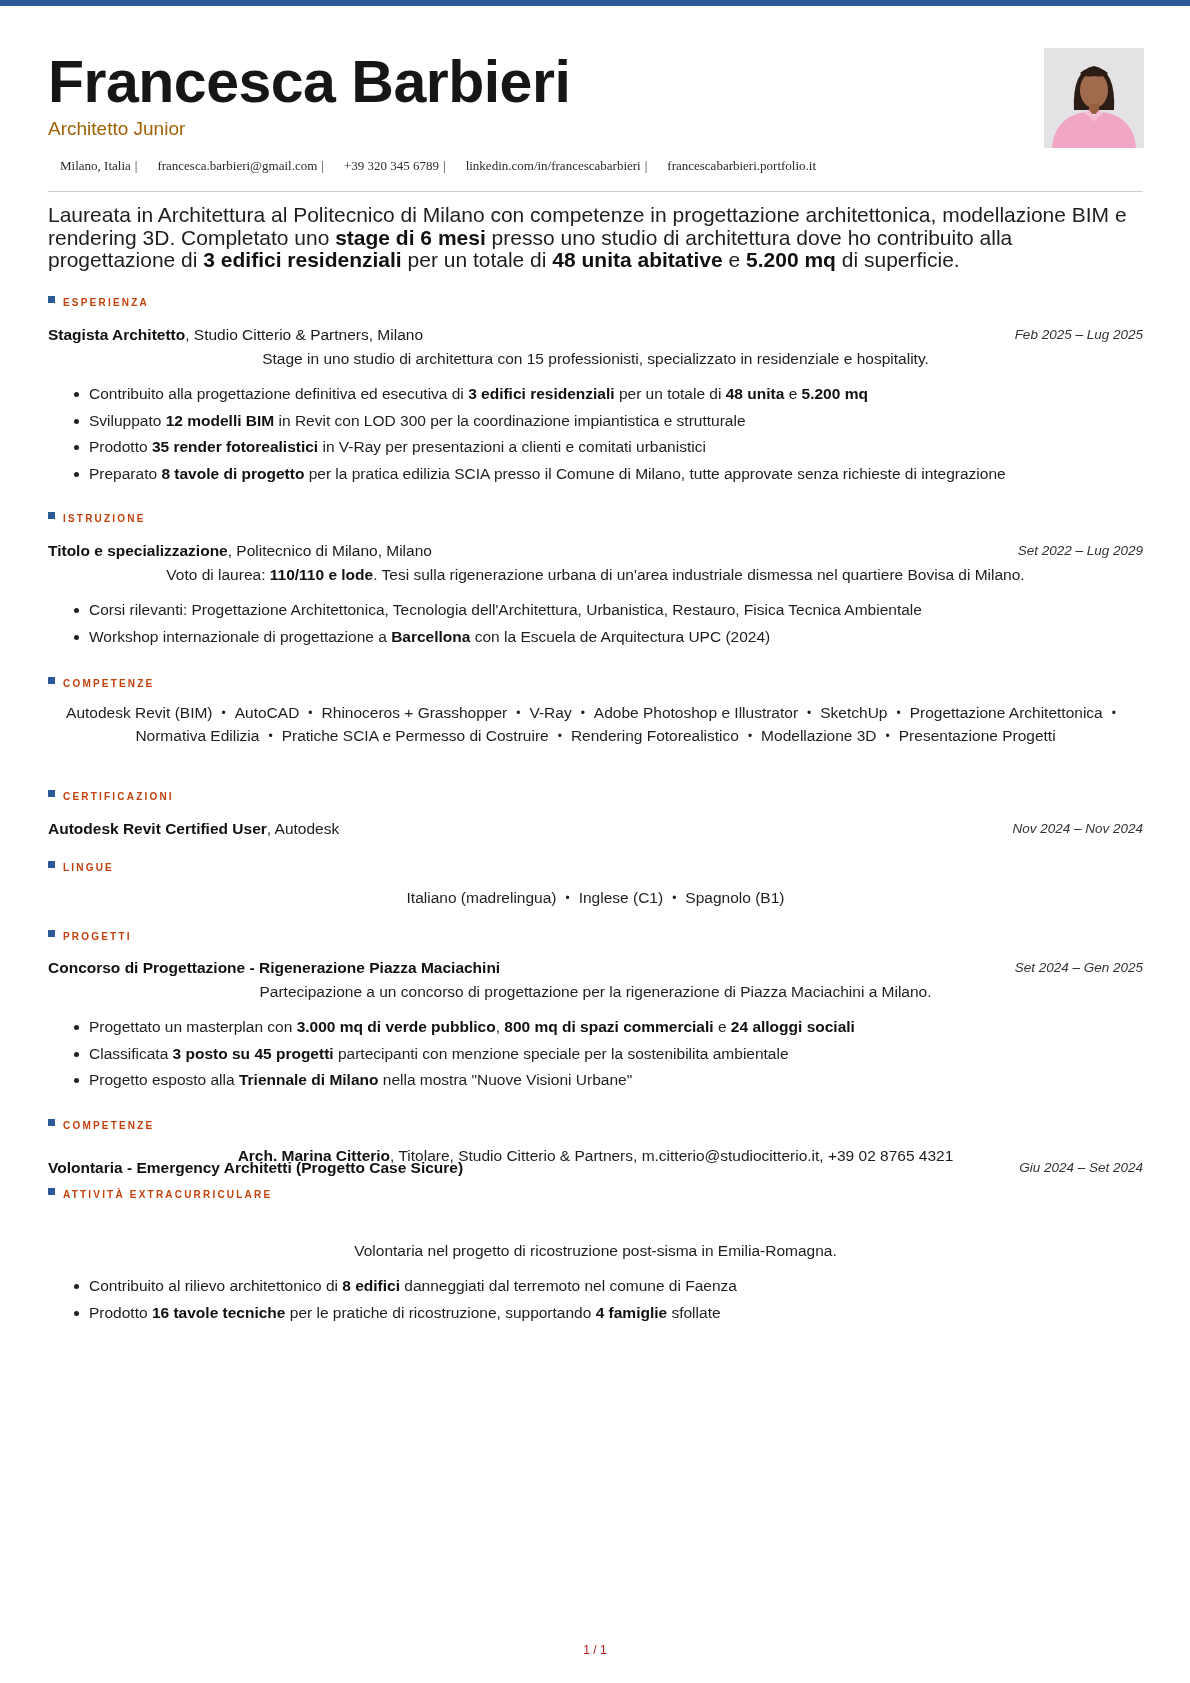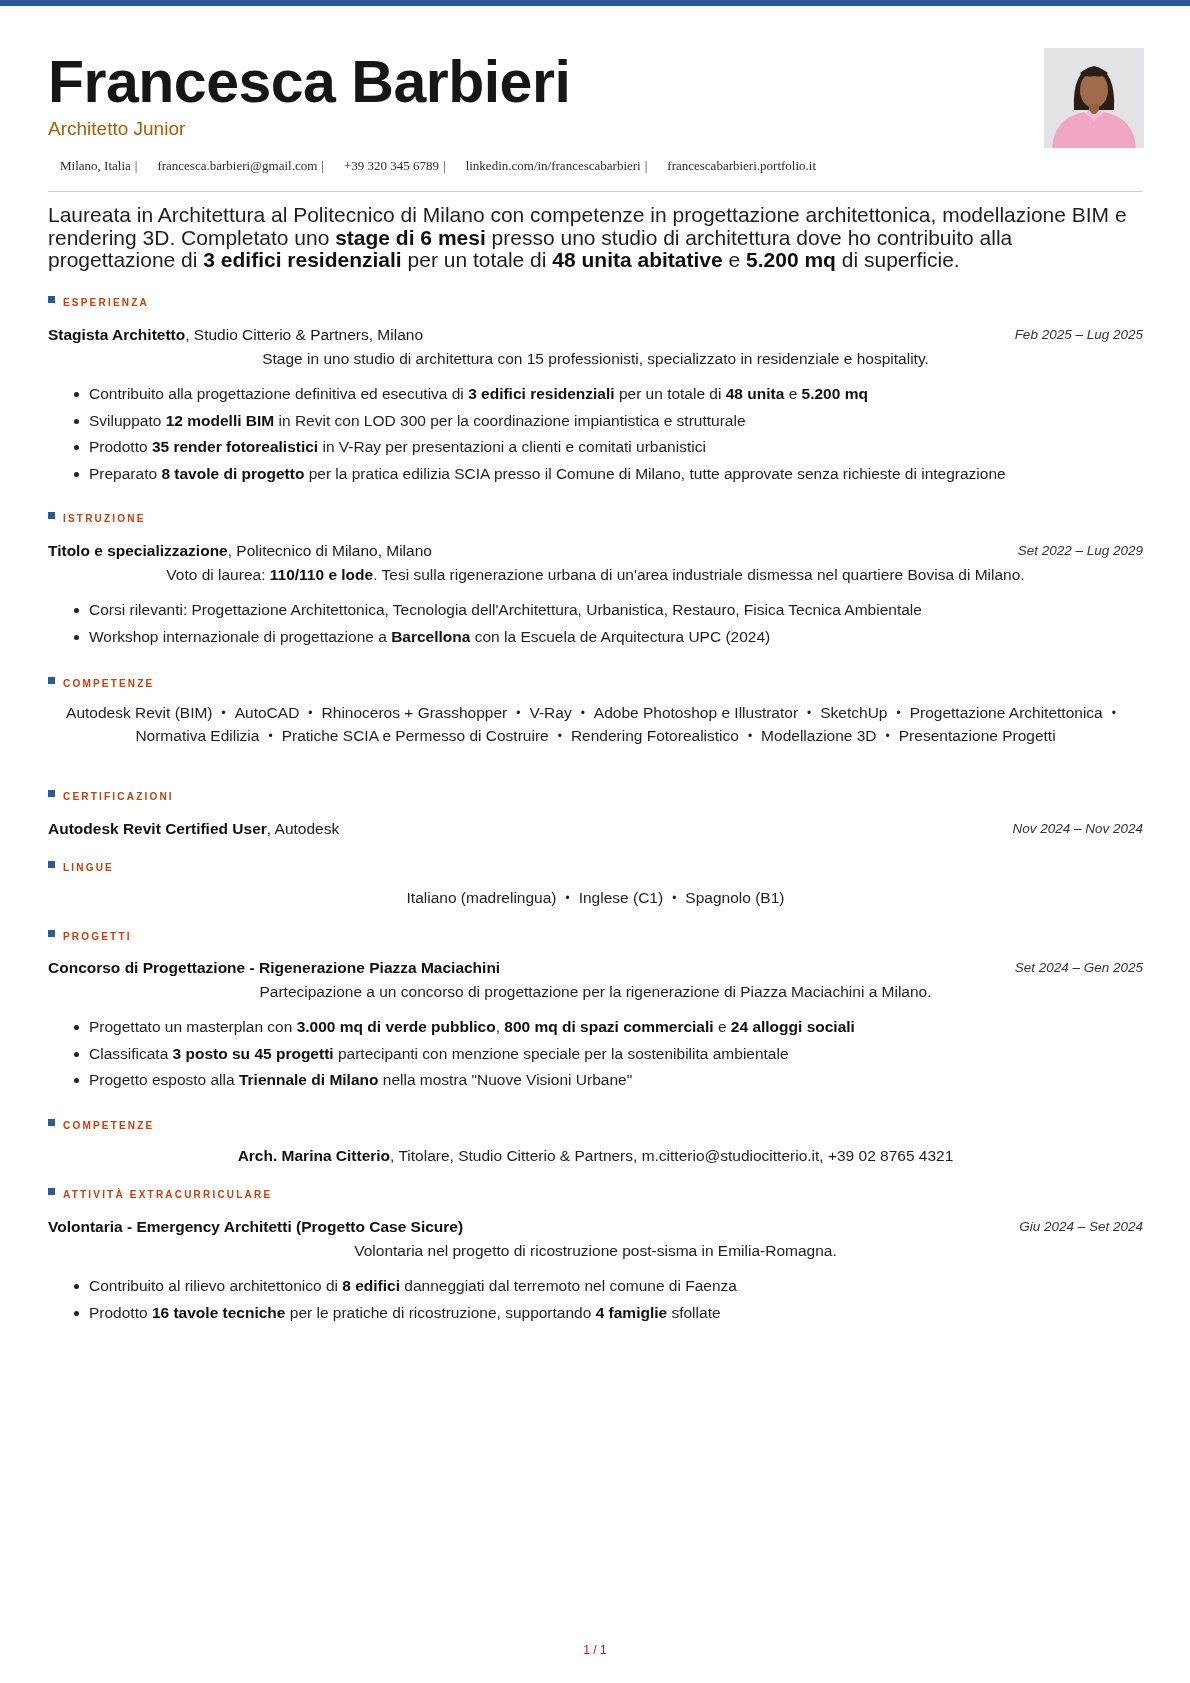--- a/index.html
+++ b/index.html
@@ -179,21 +179,21 @@
   <div class="section-h" style="top:1116px">
     <span class="sq"></span><span>COMPETENZE</span>
   </div>
   <div class="line" style="top:1145px">
     <b>Arch. Marina Citterio</b><span>, Titolare, Studio Citterio &amp; Partners, m.citterio@studiocitterio.it, +39 02 8765 4321</span>
   </div>
 
   <div class="section-h" style="top:1185px">
     <span class="sq"></span><span>ATTIVITÀ EXTRACURRICULARE</span>
   </div>
-  <div class="entry-head" style="top:1216px">
+  <div class="entry-head" style="top:1157px">
     <b>Volontaria - Emergency Architetti (Progetto Case Sicure)</b>
     <span class="date">Giu 2024 – Set 2024</span>
   </div>
   <div class="line" style="top:1240px">Volontaria nel progetto di ricostruzione post-sisma in Emilia-Romagna.</div>
   <ul class="bullets" style="top:1273px">
     <li><span>Contribuito al rilievo architettonico di </span><b>8 edifici</b><span> danneggiati dal terremoto nel comune di Faenza</span></li>
     <li><span>Prodotto </span><b>16 tavole tecniche</b><span> per le pratiche di ricostruzione, supportando </span><b>4 famiglie</b><span> sfollate</span></li>
   </ul>
 </div>
 

